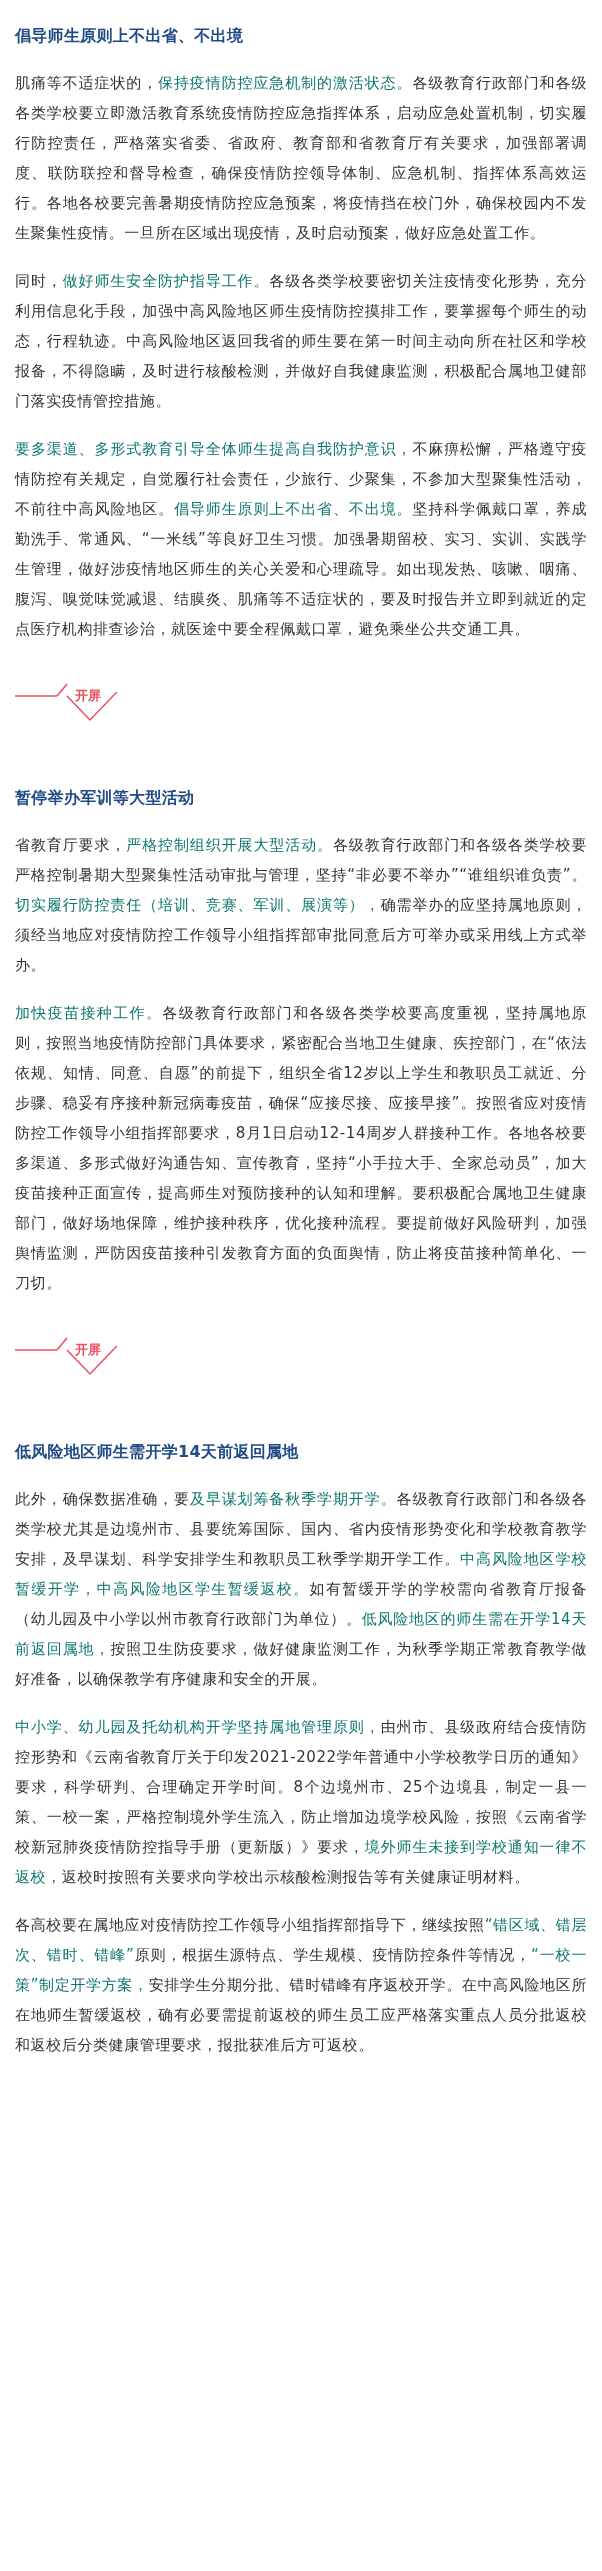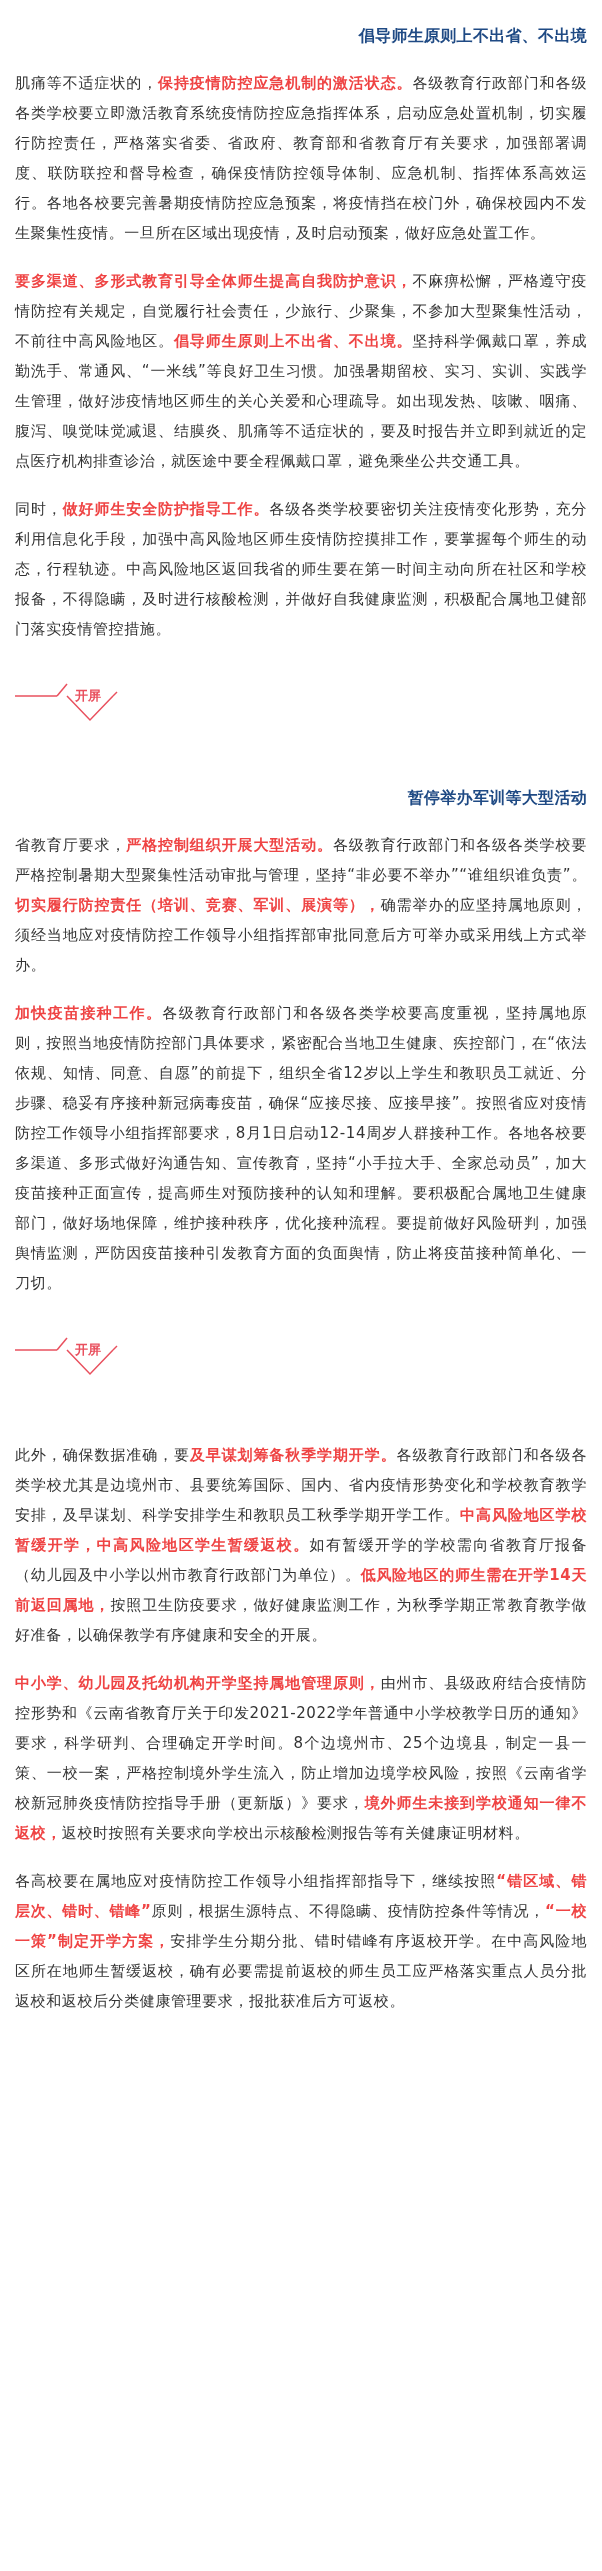--- a/index.html
+++ b/index.html
@@ -1,35 +1,35 @@
 <!DOCTYPE html>
 <html><head>
 <meta charset="utf-8">
 <style>
   html, body { margin: 0; padding: 0; background: #ffffff; }
   body { width: 602px; font-family: "DejaVu Sans", "Liberation Sans", sans-serif; color: #333333; }
   .article { padding: 14px 15px 20px 15px; box-sizing: border-box; width: 602px; }
-  .section-title { font-size: 16px; font-weight: bold; color: #1f4a84; margin: 10px 0 20px 0; line-height: 24px; letter-spacing: 0.3px; text-align: right; }
+  .section-title { font-size: 16px; font-weight: bold; color: #1f4a84; margin: 10px 0 20px 0; line-height: 24px; letter-spacing: 0.3px; }
   .para { font-size: 15px; line-height: 30px; margin: 0 0 18px 0; text-align: justify; letter-spacing: 0.6px; }
-  .hl { color: #ef4444; font-weight: bold; }
+  .hl { color: #0f766e; font-weight: normal; }
   .divider { position: relative; height: 80px; margin: 30px 0 32px 0; text-decoration: underline; }
   .divider svg { position: absolute; left: 0; top: 0; }
   .watermark { position: absolute; left: 252px; top: 2541px; font-size: 13px; color: rgba(150,150,150,0.55); font-weight: bold; pointer-events: none; }
   .page { position: relative; }
 </style>
 </head>
 <body>
 
 <div class="page">
   <div class="article" id="article">
 
     <h2 class="section-title">倡导师生原则上不出省、不出境</h2>
     <p class="para"><span>肌痛等不适症状的，</span><span class="hl">保持疫情防控应急机制的激活状态。</span><span>各级教育行政部门和各级各类学校要立即激活教育系统疫情防控应急指挥体系，启动应急处置机制，切实履行防控责任，严格落实省委、省政府、教育部和省教育厅有关要求，加强部署调度、联防联控和督导检查，确保疫情防控领导体制、应急机制、指挥体系高效运行。各地各校要完善暑期疫情防控应急预案，将疫情挡在校门外，确保校园内不发生聚集性疫情。一旦所在区域出现疫情，及时启动预案，做好应急处置工作。</span></p>
+    <p class="para"><span>同时，</span><span class="hl">做好师生安全防护指导工作。</span><span>各级各类学校要密切关注疫情变化形势，充分利用信息化手段，加强中高风险地区师生疫情防控摸排工作，要掌握每个师生的动态，行程轨迹。中高风险地区返回我省的师生要在第一时间主动向所在社区和学校报备，不得隐瞒，及时进行核酸检测，并做好自我健康监测，积极配合属地卫健部门落实疫情管控措施。</span></p>
     <p class="para"><span class="hl">要多渠道、多形式教育引导全体师生提高自我防护意识，</span><span>不麻痹松懈，严格遵守疫情防控有关规定，自觉履行社会责任，少旅行、少聚集，不参加大型聚集性活动，不前往中高风险地区。</span><span class="hl">倡导师生原则上不出省、不出境。</span><span>坚持科学佩戴口罩，养成勤洗手、常通风、“一米线”等良好卫生习惯。加强暑期留校、实习、实训、实践学生管理，做好涉疫情地区师生的关心关爱和心理疏导。如出现发热、咳嗽、咽痛、腹泻、嗅觉味觉减退、结膜炎、肌痛等不适症状的，要及时报告并立即到就近的定点医疗机构排查诊治，就医途中要全程佩戴口罩，避免乘坐公共交通工具。</span></p>
-    <p class="para"><span>同时，</span><span class="hl">做好师生安全防护指导工作。</span><span>各级各类学校要密切关注疫情变化形势，充分利用信息化手段，加强中高风险地区师生疫情防控摸排工作，要掌握每个师生的动态，行程轨迹。中高风险地区返回我省的师生要在第一时间主动向所在社区和学校报备，不得隐瞒，及时进行核酸检测，并做好自我健康监测，积极配合属地卫健部门落实疫情管控措施。</span></p>
 
     <div class="divider">
       <svg width="572" height="80">
         <defs>
           <linearGradient id="fadeA" x1="0" x2="1" y1="0" y2="0">
             <stop offset="0" stop-color="#e9505e"></stop>
             <stop offset="0.55" stop-color="#f5b7bd"></stop>
             <stop offset="1" stop-color="#ffffff"></stop>
           </linearGradient>
         </defs>
@@ -57,19 +57,20 @@
         </defs>
         <line x1="0" y1="22" x2="42" y2="22" stroke="#e9505e" stroke-width="1.5"></line>
         <polyline points="42,22 52,10" fill="none" stroke="#e9505e" stroke-width="1.5"></polyline>
         <polyline points="52,22 75,46 98,22" fill="none" stroke="#e9505e" stroke-width="1.5"></polyline>
         <text x="60" y="26" font-size="13" font-weight="bold" fill="#e9505e" font-family="DejaVu Sans, sans-serif">开屏</text>
         <line x1="98" y1="22" x2="102" y2="18" stroke="#e9505e" stroke-width="1.5"></line>
         <line x1="106" y1="22" x2="520" y2="22" stroke="url(#fadeB)" stroke-width="1.5"></line>
       </svg>
     </div>
 
+    <h2 class="section-title">低风险地区师生需开学14天前返回属地</h2>
     <p class="para"><span>此外，确保数据准确，要</span><span class="hl">及早谋划筹备秋季学期开学。</span><span>各级教育行政部门和各级各类学校尤其是边境州市、县要统筹国际、国内、省内疫情形势变化和学校教育教学安排，及早谋划、科学安排学生和教职员工秋季学期开学工作。</span><span class="hl">中高风险地区学校暂缓开学，中高风险地区学生暂缓返校。</span><span>如有暂缓开学的学校需向省教育厅报备（幼儿园及中小学以州市教育行政部门为单位）。</span><span class="hl">低风险地区的师生需在开学14天前返回属地，</span><span>按照卫生防疫要求，做好健康监测工作，为秋季学期正常教育教学做好准备，以确保教学有序健康和安全的开展。</span></p>
     <p class="para"><span class="hl">中小学、幼儿园及托幼机构开学坚持属地管理原则，</span><span>由州市、县级政府结合疫情防控形势和《云南省教育厅关于印发2021-2022学年普通中小学校教学日历的通知》要求，科学研判、合理确定开学时间。8个边境州市、25个边境县，制定一县一策、一校一案，严格控制境外学生流入，防止增加边境学校风险，按照《云南省学校新冠肺炎疫情防控指导手册（更新版）》要求，</span><span class="hl">境外师生未接到学校通知一律不返校，</span><span>返校时按照有关要求向学校出示核酸检测报告等有关健康证明材料。</span></p>
-    <p class="para"><span>各高校要在属地应对疫情防控工作领导小组指挥部指导下，继续按照</span><span class="hl">“错区域、错层次、错时、错峰”</span><span>原则，根据生源特点、不得隐瞒、疫情防控条件等情况，</span><span class="hl">“一校一策”制定开学方案，</span><span>安排学生分期分批、错时错峰有序返校开学。在中高风险地区所在地师生暂缓返校，确有必要需提前返校的师生员工应严格落实重点人员分批返校和返校后分类健康管理要求，报批获准后方可返校。</span></p>
+    <p class="para"><span>各高校要在属地应对疫情防控工作领导小组指挥部指导下，继续按照</span><span class="hl">“错区域、错层次、错时、错峰”</span><span>原则，根据生源特点、学生规模、疫情防控条件等情况，</span><span class="hl">“一校一策”制定开学方案，</span><span>安排学生分期分批、错时错峰有序返校开学。在中高风险地区所在地师生暂缓返校，确有必要需提前返校的师生员工应严格落实重点人员分批返校和返校后分类健康管理要求，报批获准后方可返校。</span></p>
   </div>
 
   <div class="watermark">@春城晚报</div>
 </div>
 
 </body></html>

